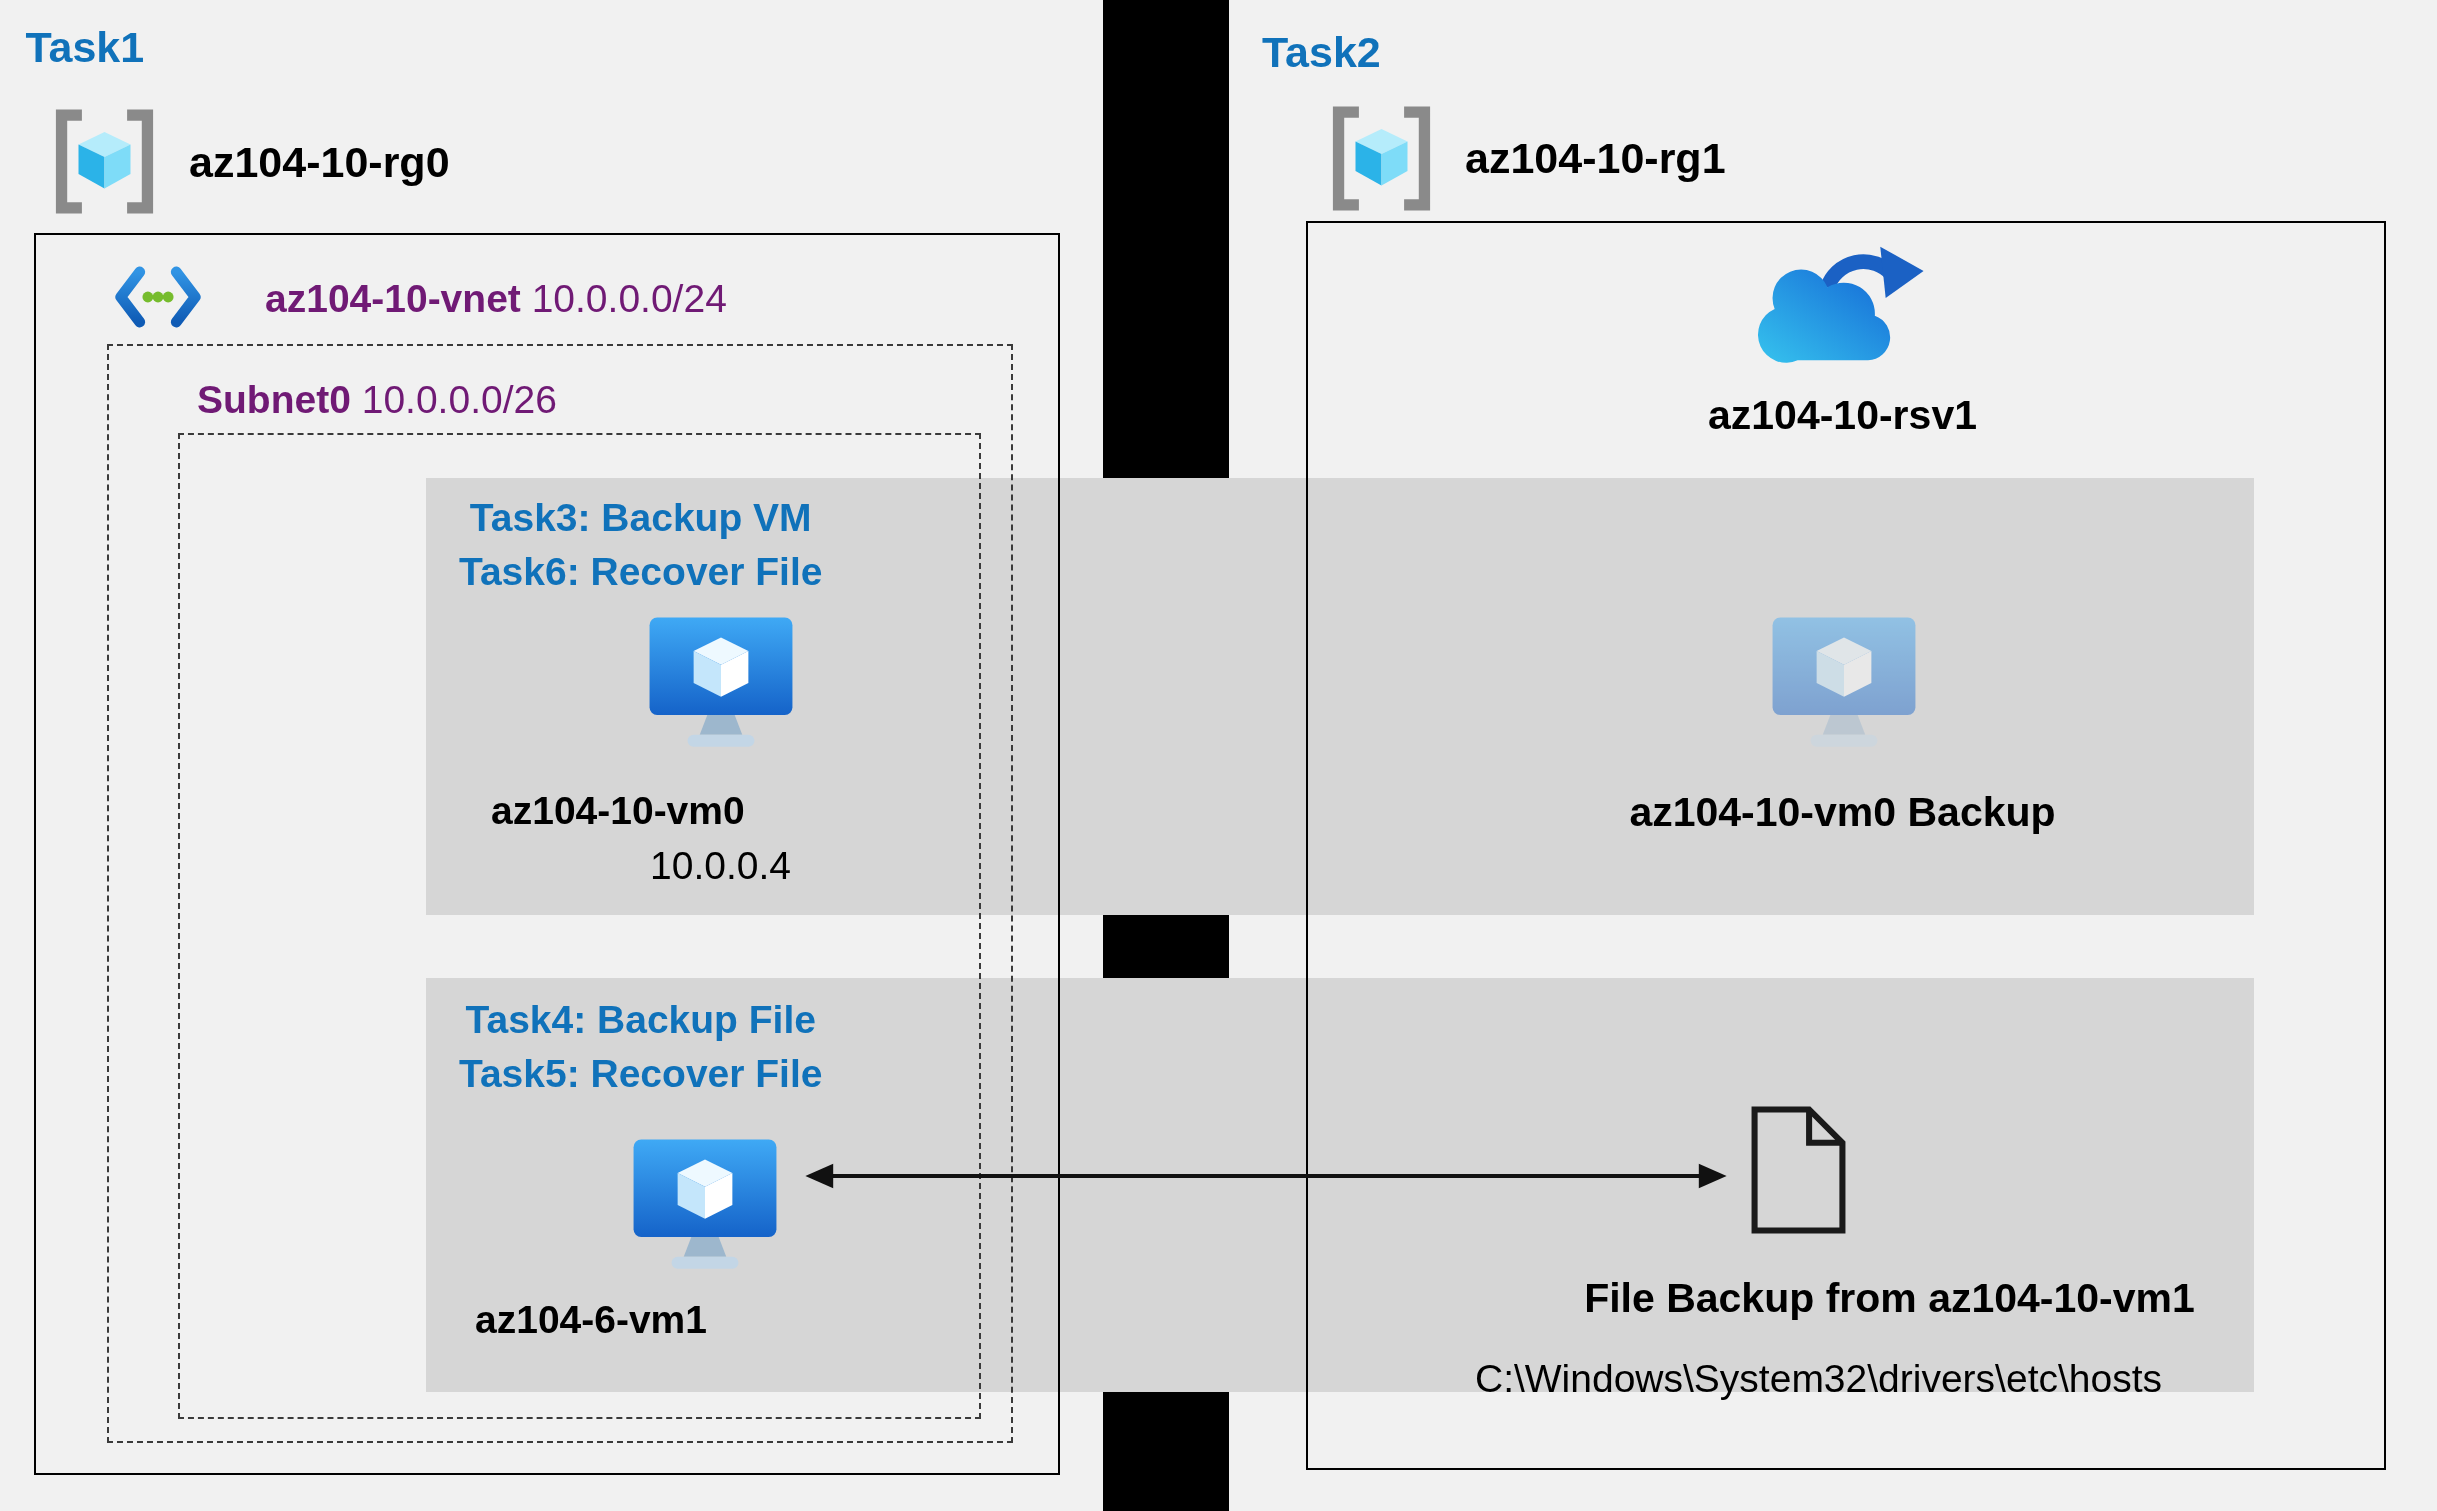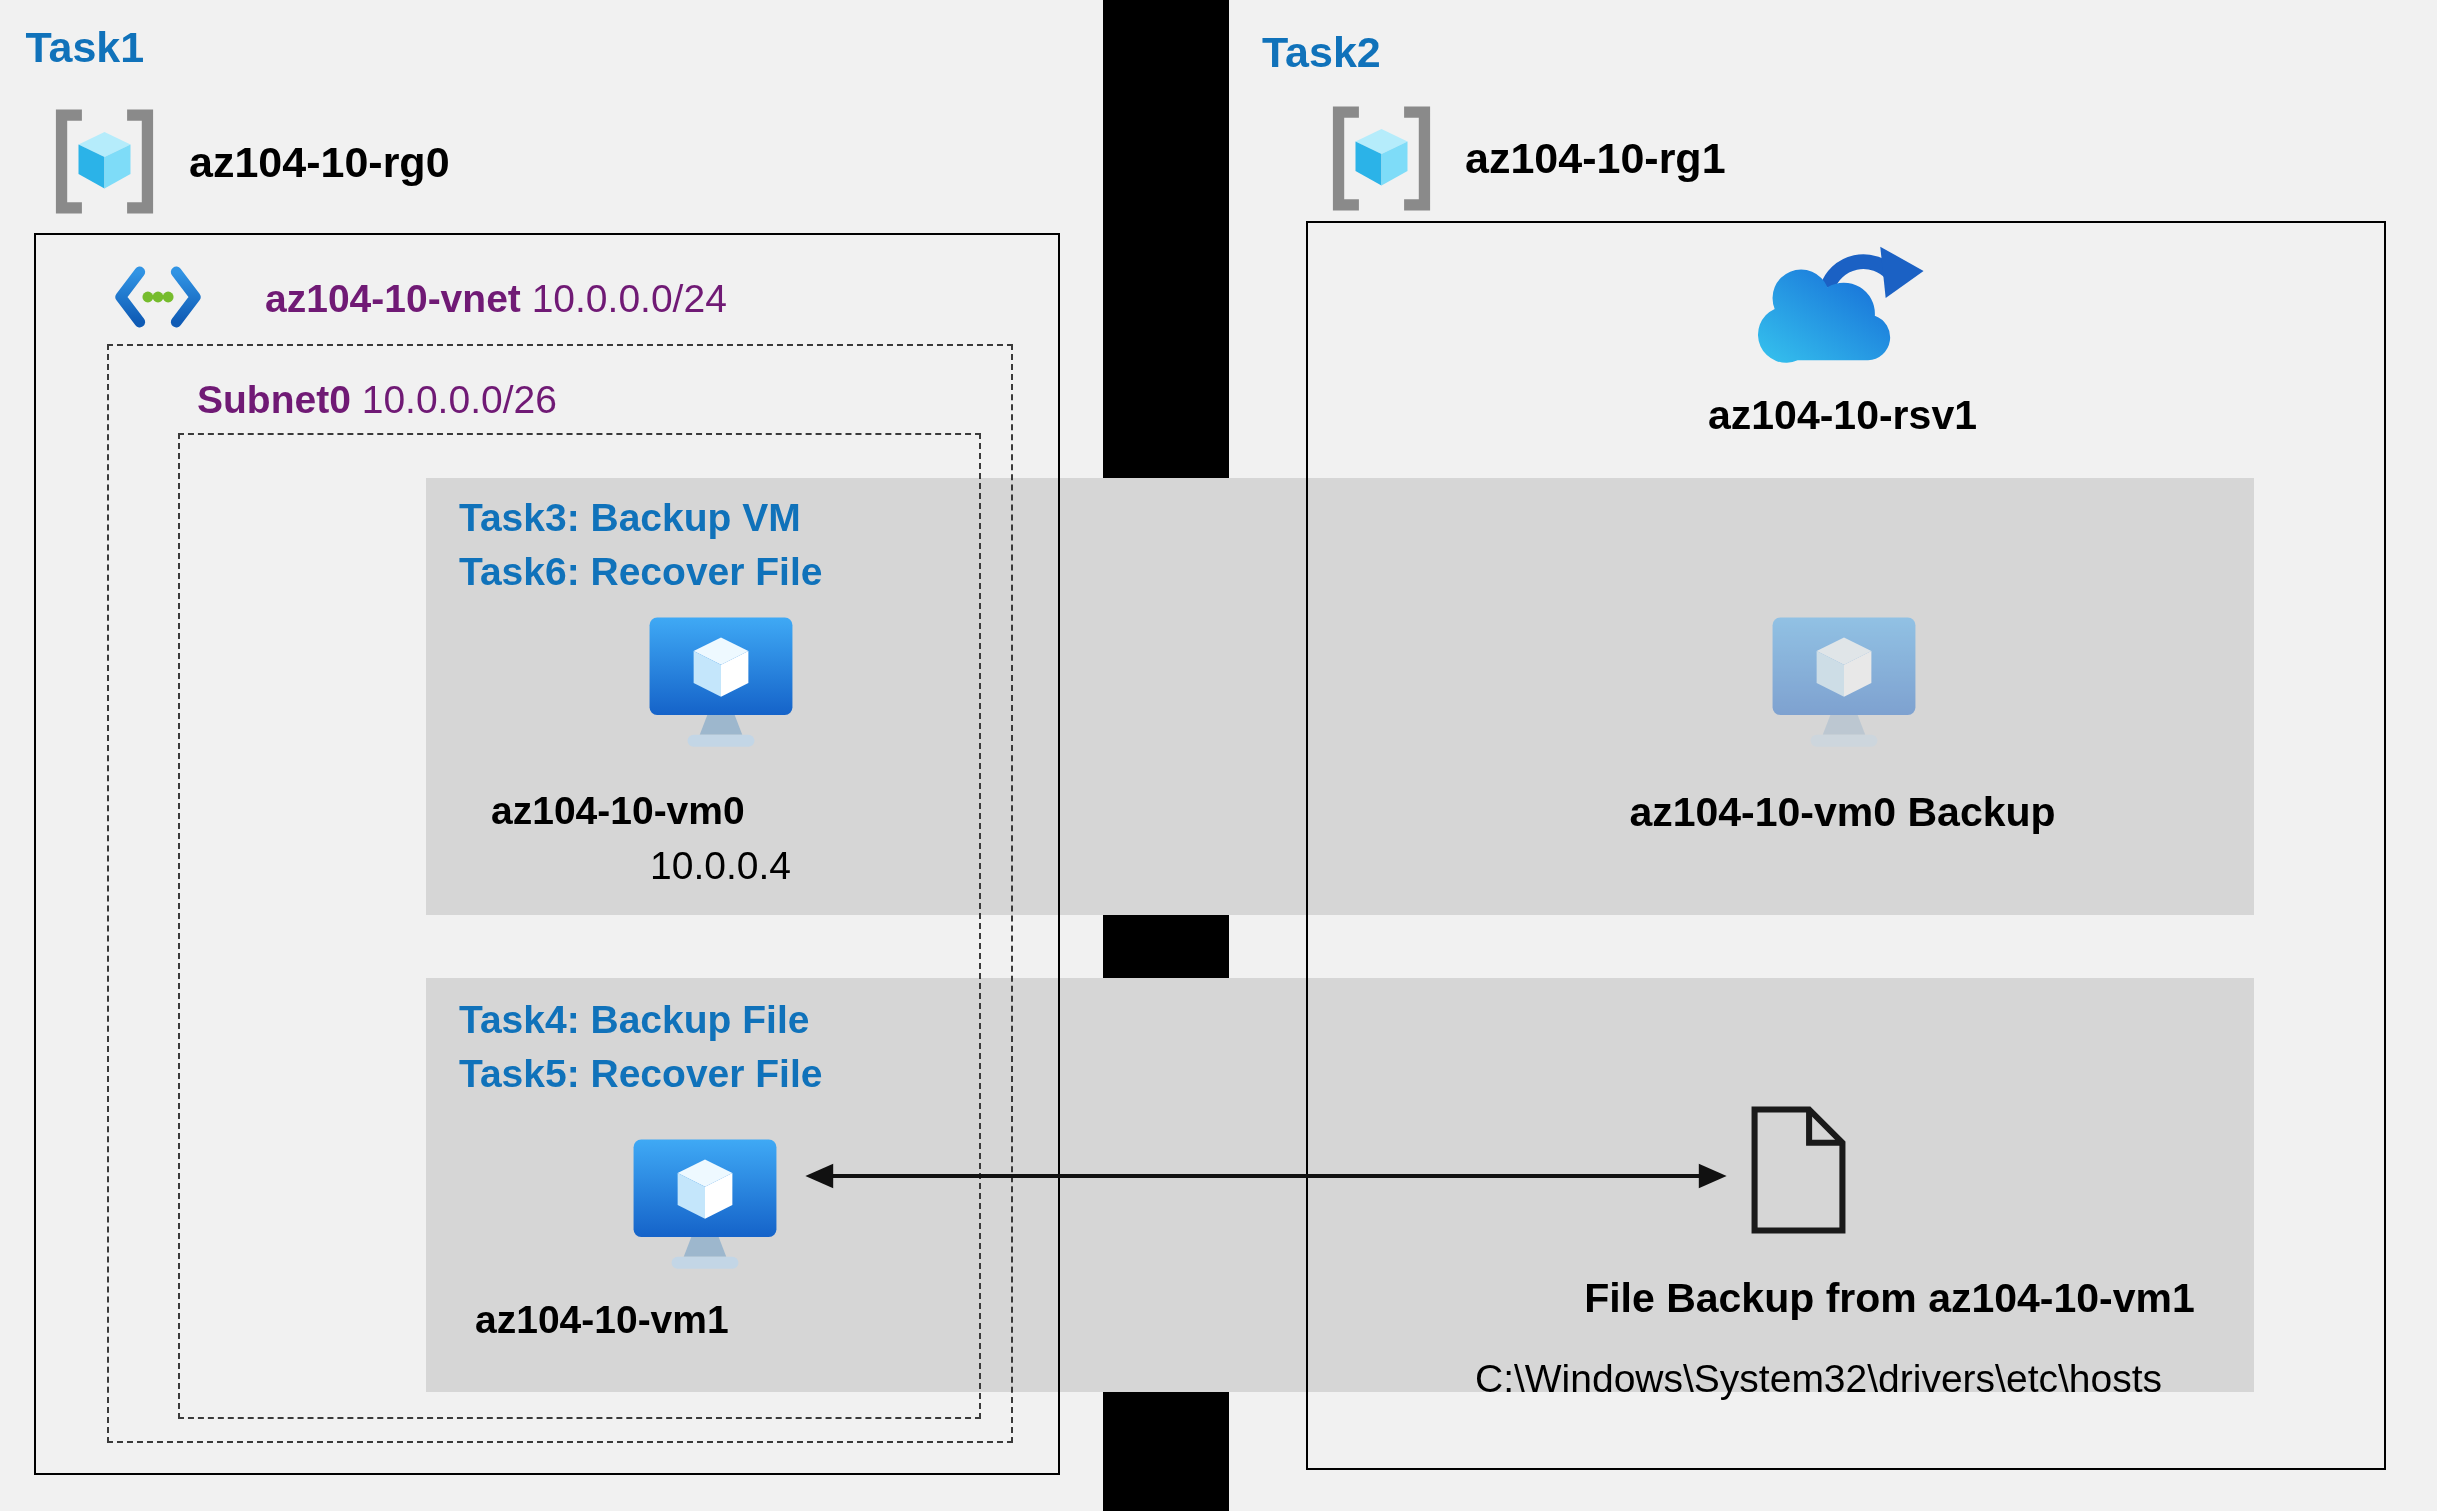--- a/index.html
+++ b/index.html
@@ -4,21 +4,21 @@
 <style>
   html,body{margin:0;padding:0;background:#f1f1f1;}
   #canvas{
     position:relative;
     width:2438px;height:1511px;
     background:#f1f1f1;
     font-family:"Liberation Sans", sans-serif;
     color:#000;
     overflow:hidden;
   }
-  .abs{position:absolute;}
+  .abs{position:absolute;text-align:center;}
   .z1{z-index:1;} .z2{z-index:2;} .z3{z-index:3;} .z4{z-index:4;}
   .black-bar{background:#000;}
   .band{background:#d6d6d6;}
   .solid-box{border:2.5px solid #000;background:transparent;}
   .dashed-box{border:2.5px dashed #3a3a3a;background:transparent;}
   .task-header{font-size:43px;font-weight:700;color:#1072ba;}
   .rg-label{font-size:43px;font-weight:700;color:#000;white-space:nowrap;}
   .net-label{font-size:39px;color:#701a75;white-space:nowrap;}
   .net-label .b{font-weight:700;}
   .task-lines{font-size:39px;font-weight:700;color:#1072ba;line-height:54px;white-space:nowrap;}
@@ -121,21 +121,21 @@
         </linearGradient>
       </defs>
       <rect x="3" y="3" width="94" height="64" rx="5" fill="url(#vmg2)"></rect>
       <polygon points="50,16 68,25 50,34 32,25" fill="#eef9ff"></polygon>
       <polygon points="32,25 50,34 50,55 32,46" fill="#c4e6fb"></polygon>
       <polygon points="68,25 68,46 50,55 50,34" fill="#ffffff"></polygon>
       <polygon points="41,67 59,67 64,80 36,80" fill="#9db7cd"></polygon>
       <rect x="28" y="80" width="44" height="8" rx="4" fill="#c3d6e6"></rect>
     </svg>
   </div>
-  <div class="abs z4 name-label" style="left:475px;top:1298px;width:459px;">az104-10-vm1</div>
+  <div class="abs z4 name-label" style="left:475px;top:1298px;width:459px;">az104-6-vm1</div>
 
   <div class="abs z4 task-header" style="left:1262px;top:28px;">Task2</div>
 
   <div class="abs z4" style="left:1325px;top:102px;width:113px;height:113px;">
     <svg viewBox="0 0 100 100" width="113" height="113">
       <path d="M30 9 H12 V91 H30" fill="none" stroke="#8a8a8a" stroke-width="10"></path>
       <path d="M70 9 H88 V91 H70" fill="none" stroke="#8a8a8a" stroke-width="10"></path>
       <polygon points="50,24 73,35 50,46 27,35" fill="#b5ecfb"></polygon>
       <polygon points="27,35 50,46 50,74 27,61" fill="#2bb3e8"></polygon>
       <polygon points="73,35 73,61 50,74 50,46" fill="#7edcf8"></polygon>

